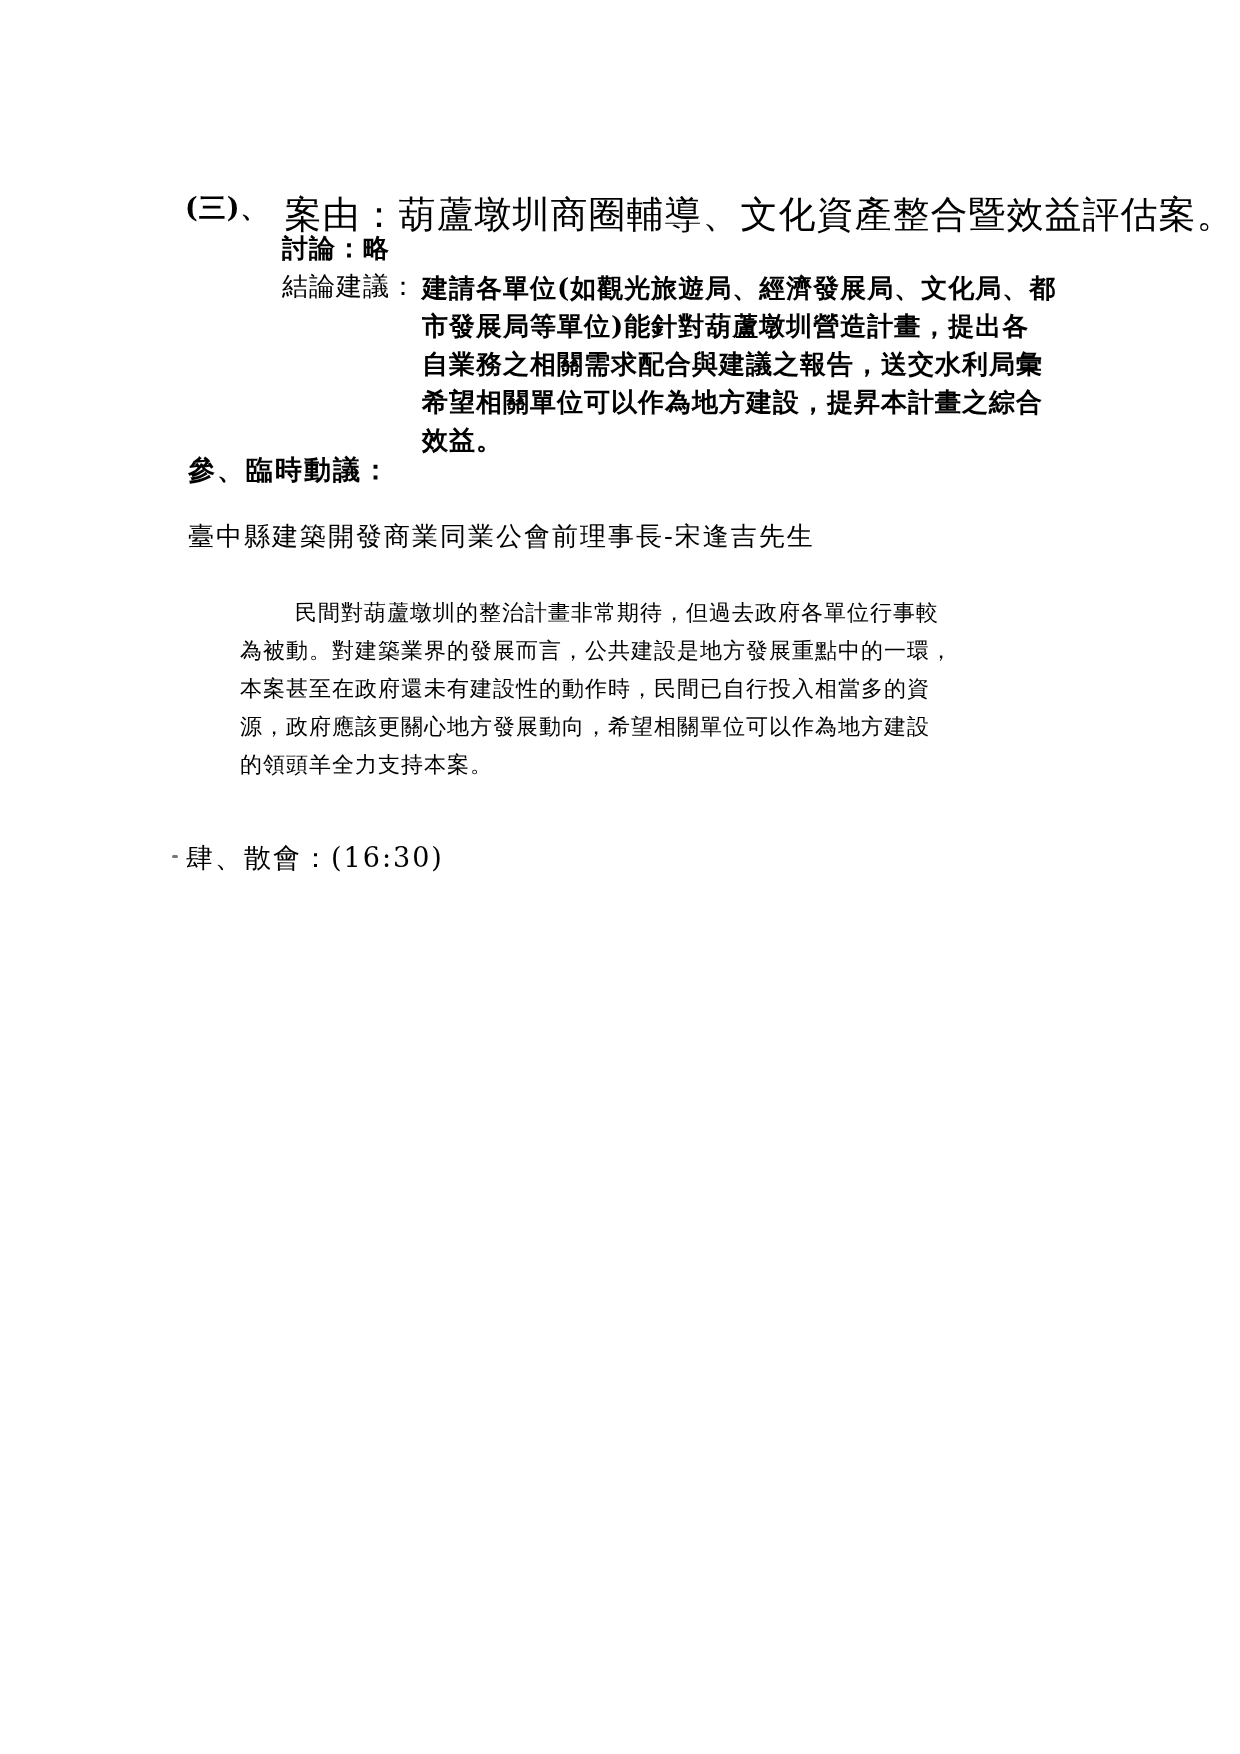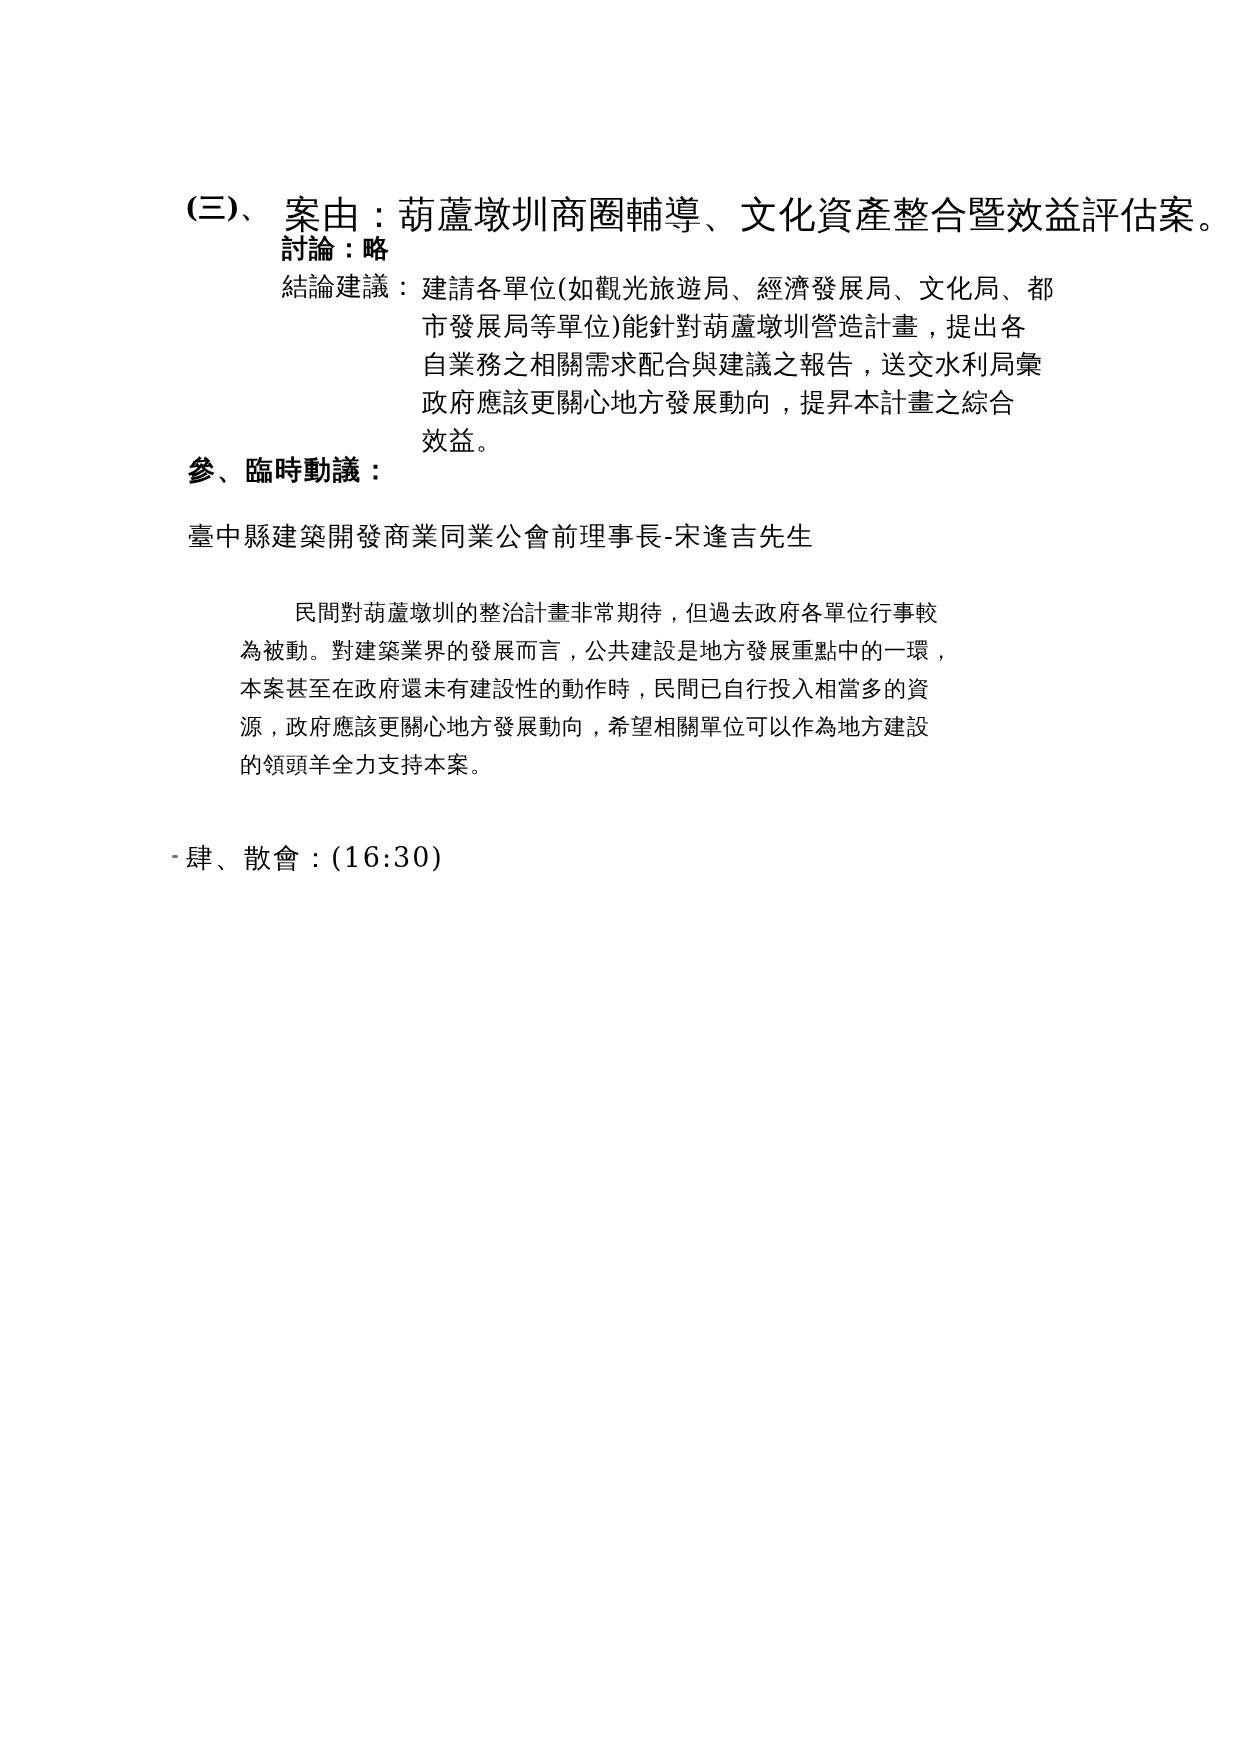--- a/index.html
+++ b/index.html
@@ -57,21 +57,21 @@
     align-items: flex-start;
   }
   .conclusion-label {
     flex: none;
     width: 140px;
     line-height: 38px;
     font-size: 26px;
     letter-spacing: 1px;
     font-family: Liberation Mono, monospace;
   }
-  .conclusion-lines { line-height: 38px; }
+  .conclusion-lines { line-height: 38px; font-weight: bold; }
   .conclusion-lines .line {
     font-size: 26px;
     letter-spacing: 1px;
     white-space: nowrap;
   }
 
   
   .heading-extempore {
     left: 188px;
     top: 452px;
@@ -131,21 +131,21 @@
   </div>
 
   <div class="abs discussion">討論：略</div>
 
   <div class="abs conclusion">
     <div class="conclusion-label">結論建議：</div>
     <div class="conclusion-lines">
       <div class="line">建請各單位(如觀光旅遊局、經濟發展局、文化局、都</div>
       <div class="line">市發展局等單位)能針對葫蘆墩圳營造計畫，提出各</div>
       <div class="line">自業務之相關需求配合與建議之報告，送交水利局彙</div>
-      <div class="line">政府應該更關心地方發展動向，提昇本計畫之綜合</div>
+      <div class="line">希望相關單位可以作為地方建設，提昇本計畫之綜合</div>
       <div class="line">效益。</div>
     </div>
   </div>
 
   <div class="abs heading-extempore">參、臨時動議：</div>
 
   <div class="abs speaker">臺中縣建築開發商業同業公會前理事長-宋逢吉先生</div>
 
   <div class="abs statement">
     <div class="line indent">民間對葫蘆墩圳的整治計畫非常期待，但過去政府各單位行事較</div>

